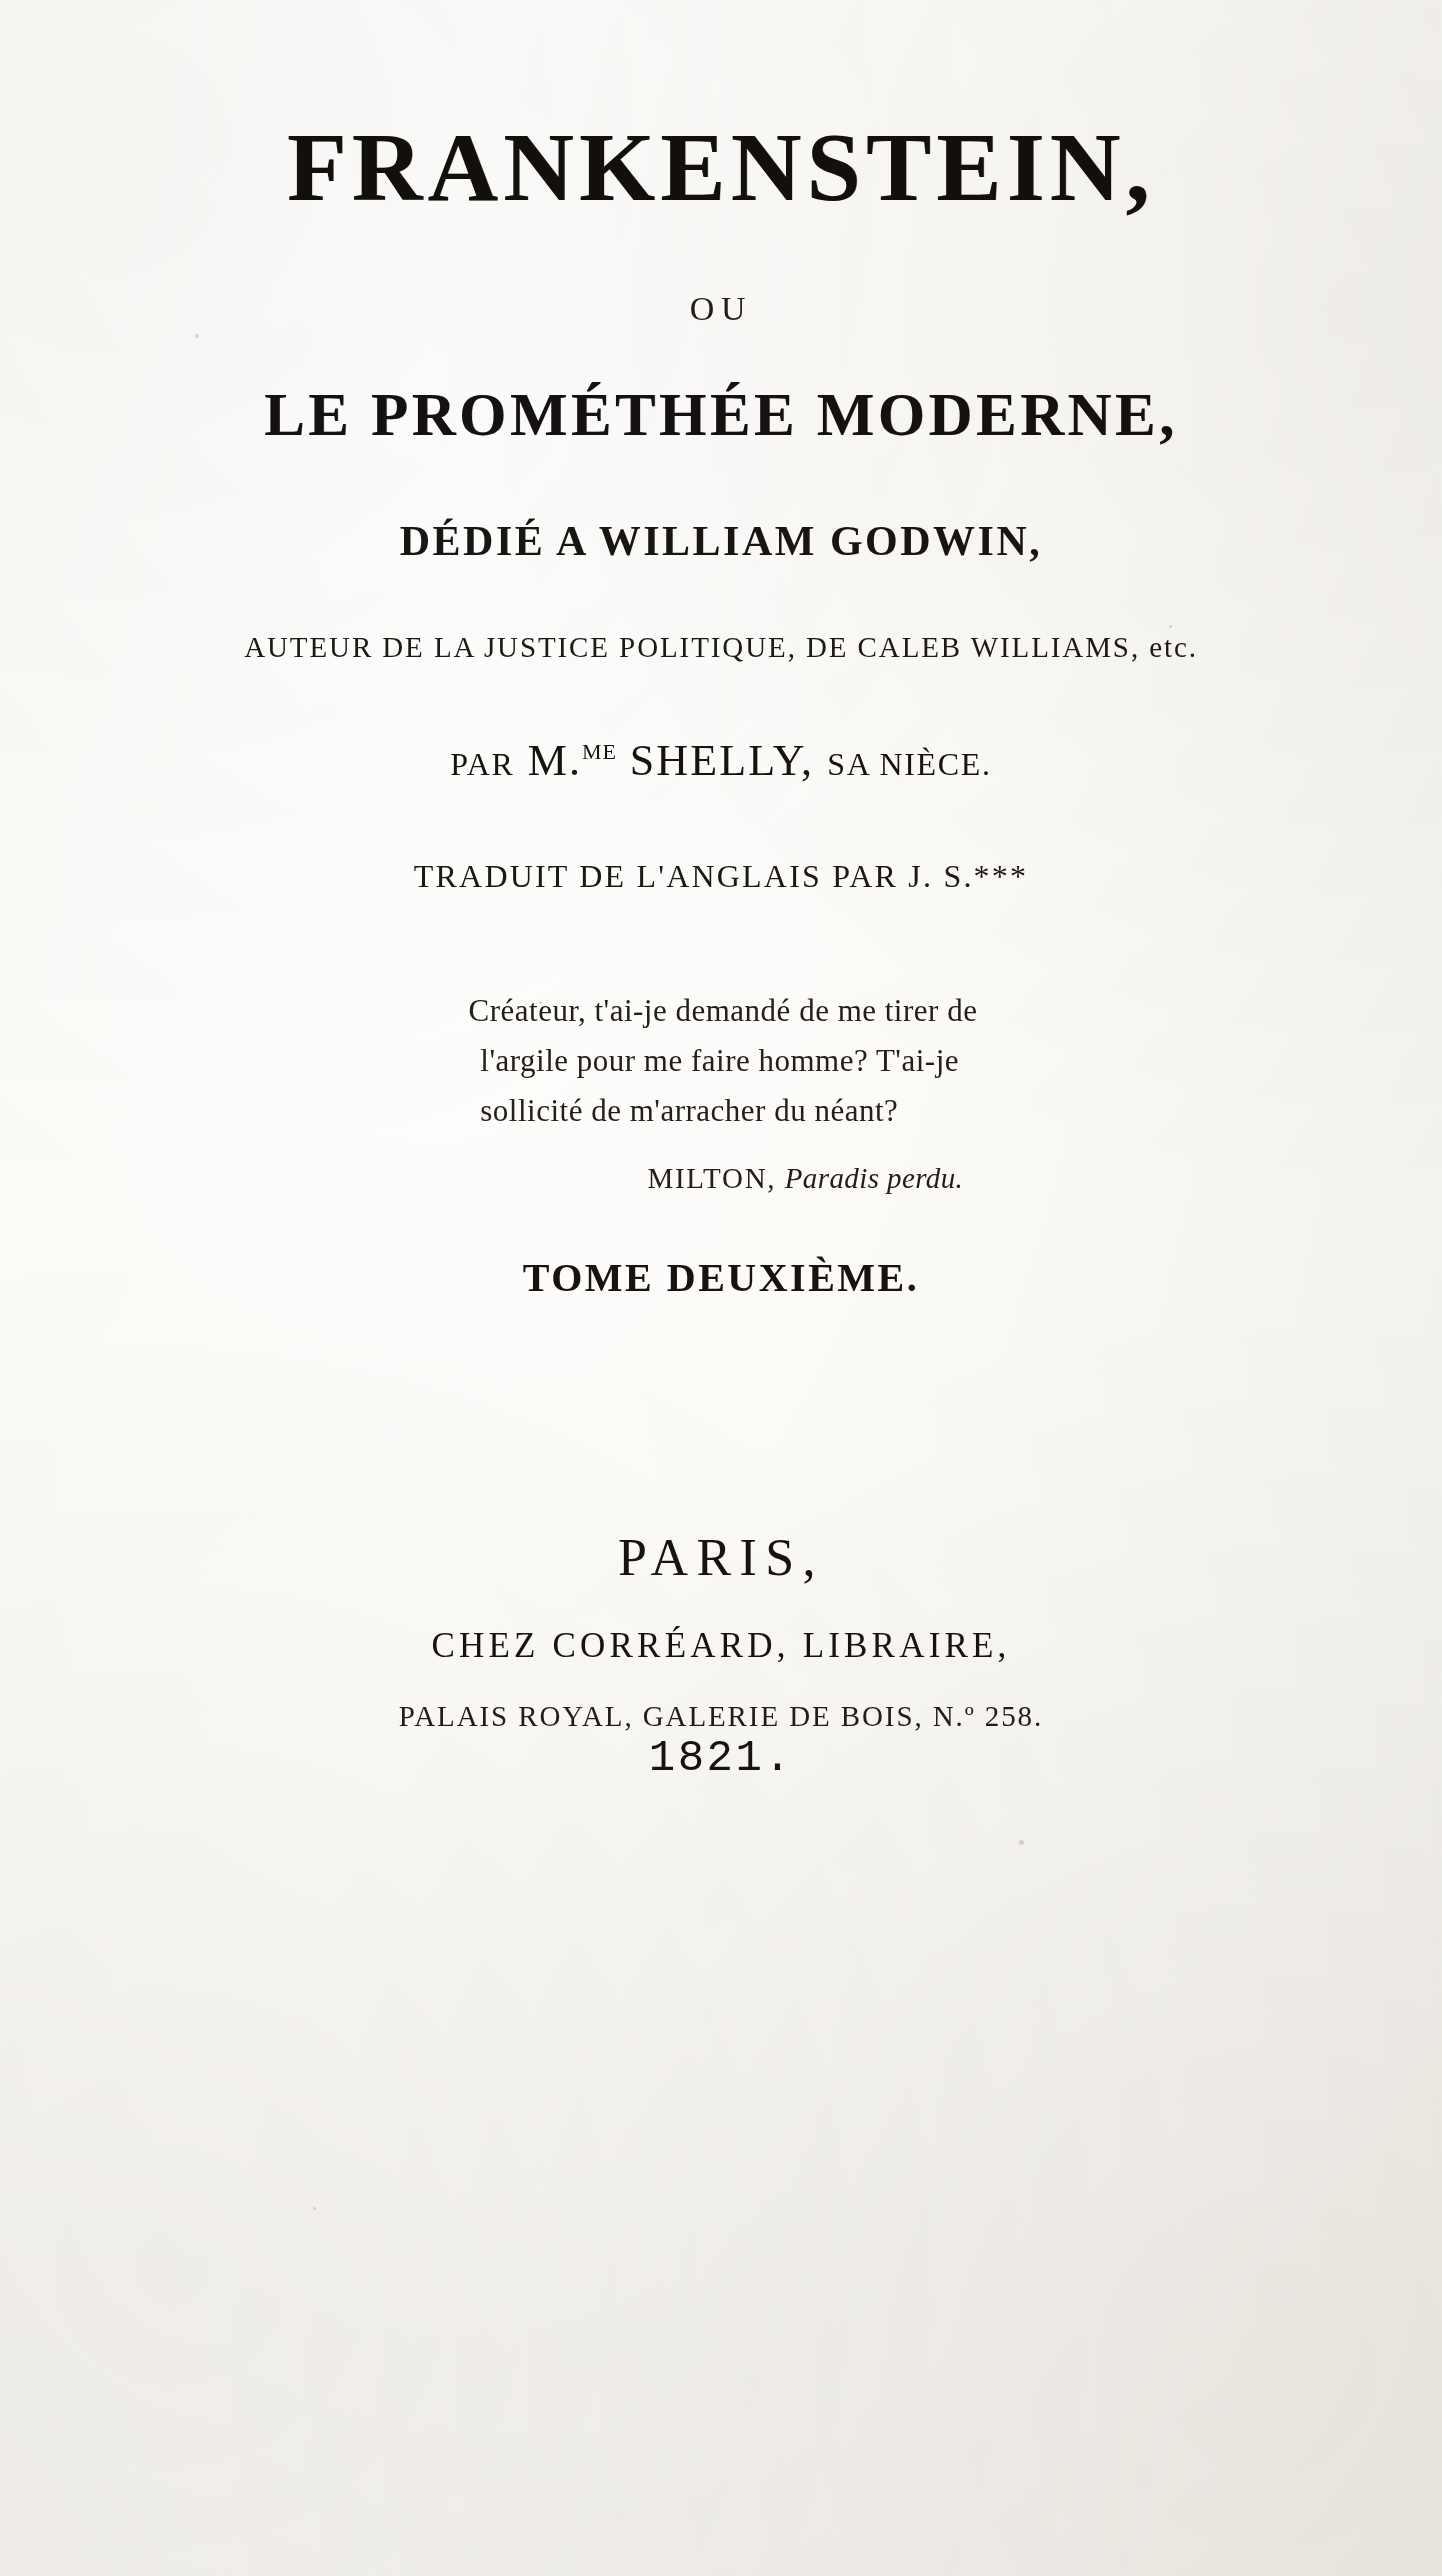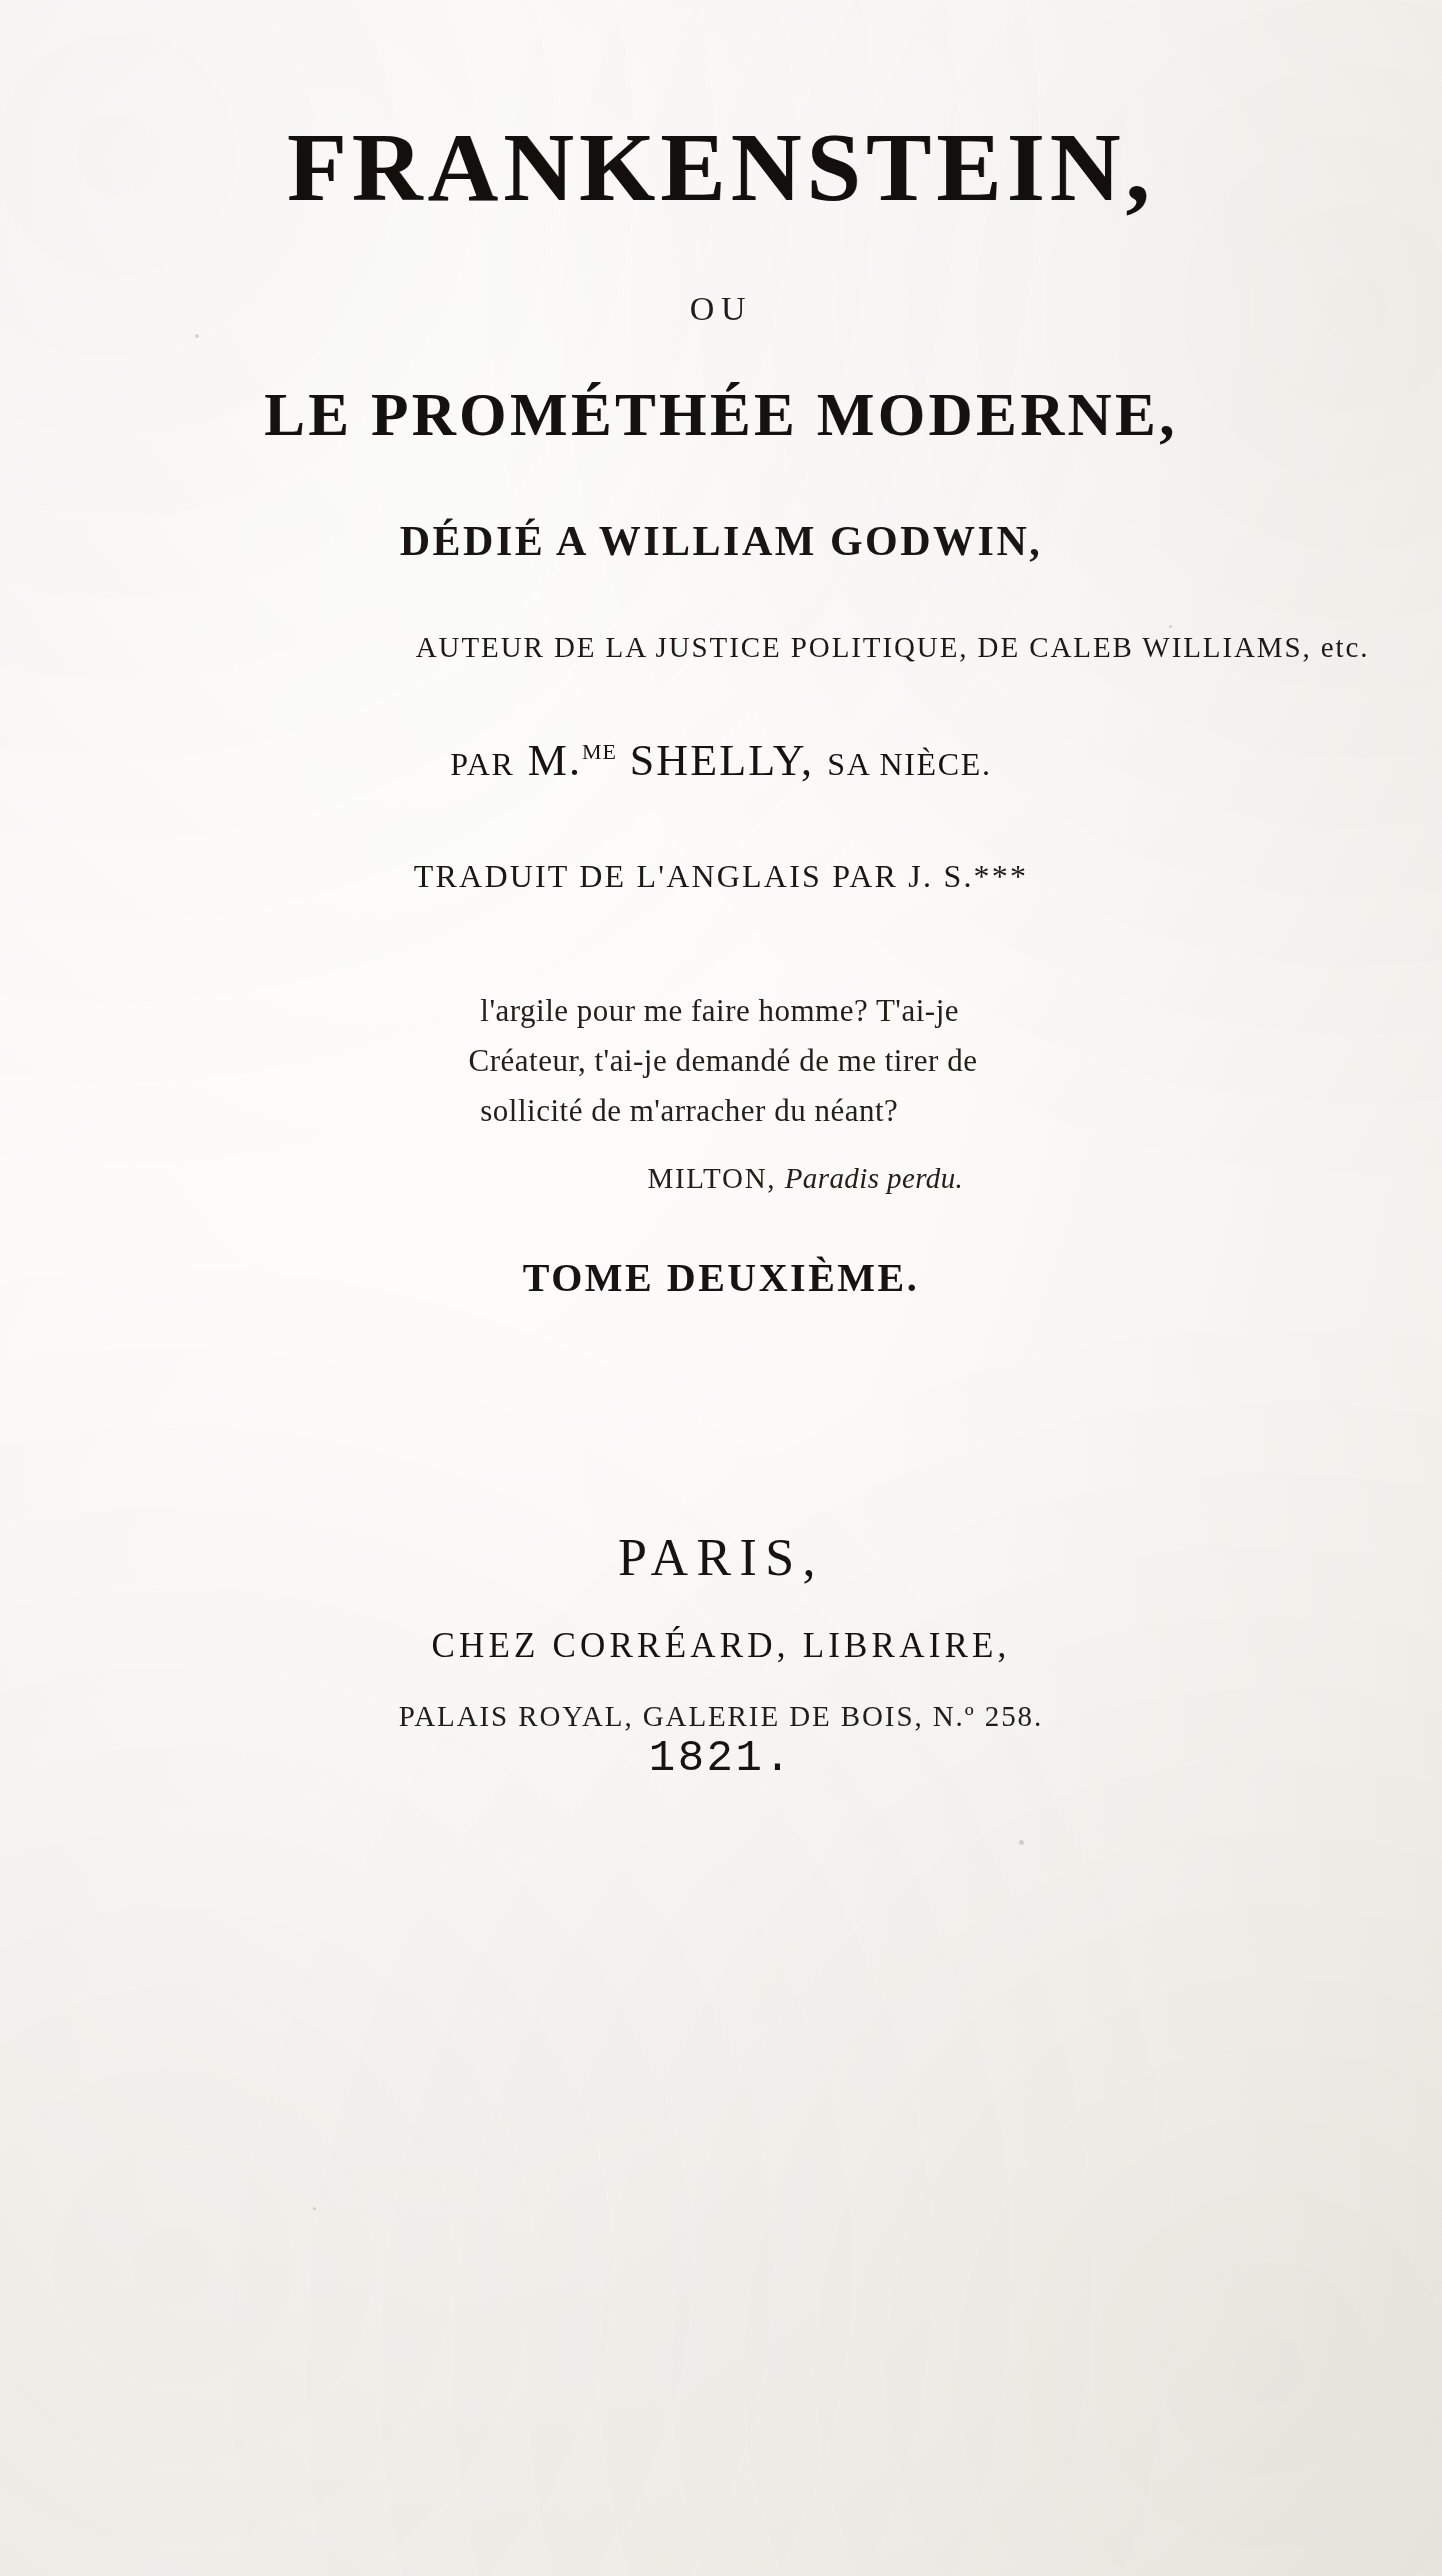--- a/index.html
+++ b/index.html
@@ -86,21 +86,20 @@
     color: #191512;
   }
 
   .author-line {
     font-family: "Liberation Serif", serif;
     font-size: 29px;
     letter-spacing: 1.9px;
     margin-top: 66px;
     color: #1d1915;
     white-space: nowrap;
-    text-align: right;
   }
 
   .byline {
     font-family: "Liberation Serif", serif;
     font-size: 44px;
     letter-spacing: 2.1px;
     margin-top: 71px;
     color: #171310;
   }
   .byline .small {
@@ -214,22 +213,22 @@
     <div class="byline">
       <span class="small">PAR</span>
       <span>M.</span><span class="sup">ME</span>
       <span>SHELLY,</span>
       <span class="small">SA NIÈCE.</span>
     </div>
 
     <div class="translator">TRADUIT DE L'ANGLAIS PAR J. S.***</div>
 
     <div class="epigraph">
+      <span class="line line-1">Créateur, t'ai-je demandé de me tirer de</span>
       <span class="line line-2">l'argile pour me faire homme? T'ai-je</span>
-      <span class="line line-1">Créateur, t'ai-je demandé de me tirer de</span>
       <span class="line line-3">sollicité de m'arracher du néant?</span>
       <span class="epigraph-source">
         <span class="milton">MILTON,</span>
         <span class="work">Paradis perdu.</span>
       </span>
     </div>
 
     <div class="volume">TOME DEUXIÈME.</div>
 
     <div class="imprint">

